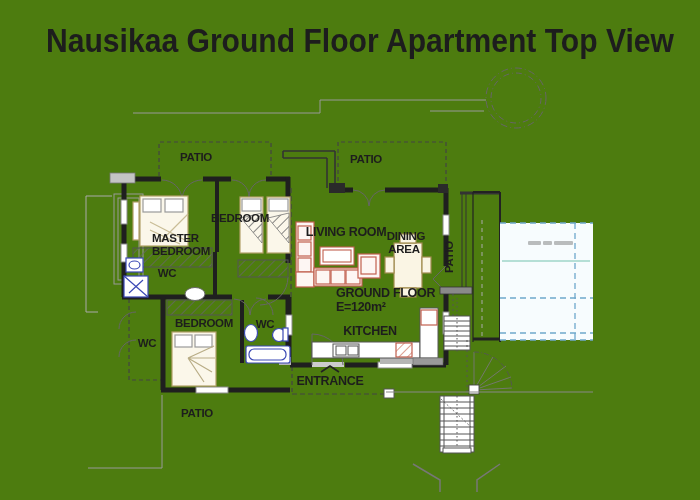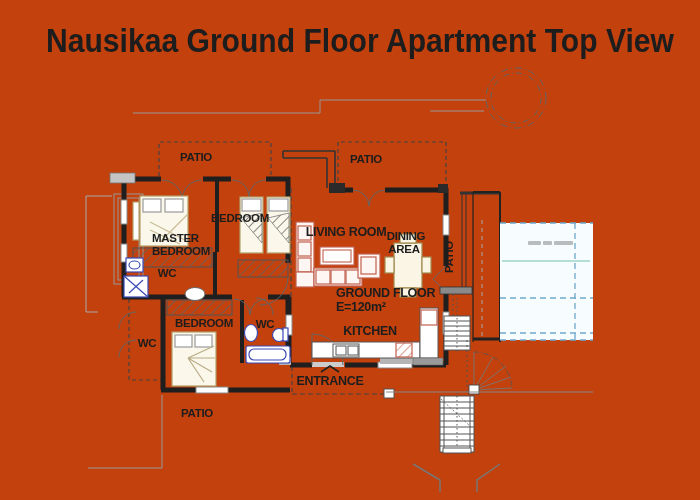--- a/index.html
+++ b/index.html
@@ -1,16 +1,16 @@
 <!DOCTYPE html>
 <html><head>
 <meta charset="utf-8">
 <style>
   html,body{margin:0;padding:0;background:#fff;}
-  .stage{position:relative;width:700px;height:500px;background:#c2410c;overflow:hidden;
+  .stage{position:relative;width:700px;height:500px;background:#4d7c0f;overflow:hidden;
          font-family:"Liberation Sans", sans-serif;}
   svg text{font-family:"Liberation Sans", sans-serif;fill:#1d1d1d;}
   .room-label{font-size:11.5px;font-weight:700;letter-spacing:-0.3px;}
   .big-label{font-size:12.5px;font-weight:700;letter-spacing:-0.3px;}
   .title-text{font-size:34px;font-weight:700;}
 </style>
 </head>
 <body>
 
 <div class="stage">

